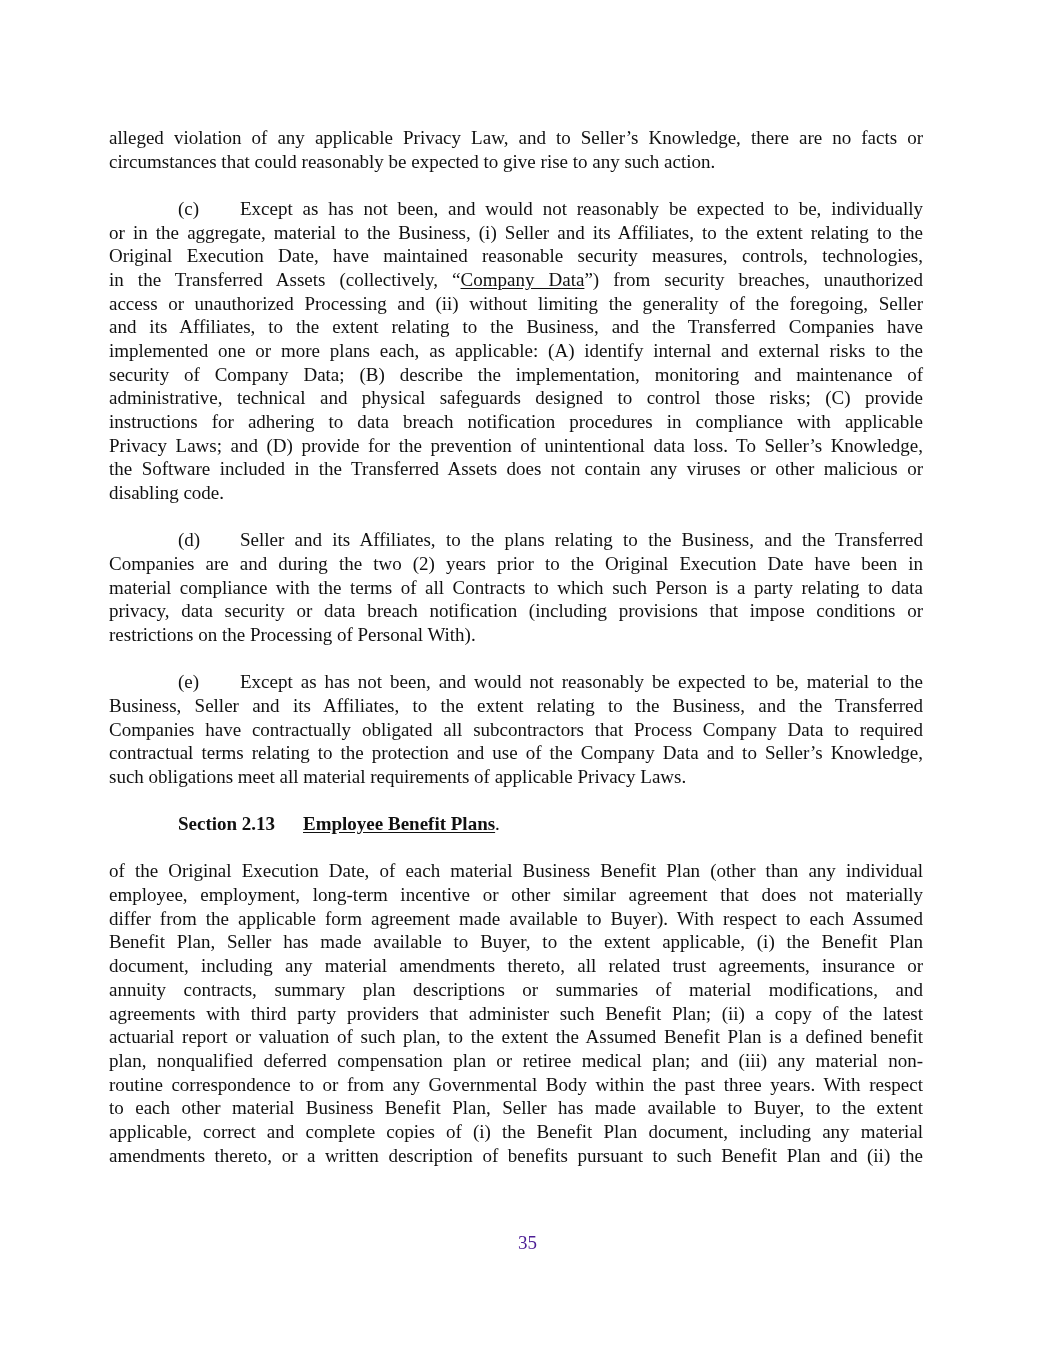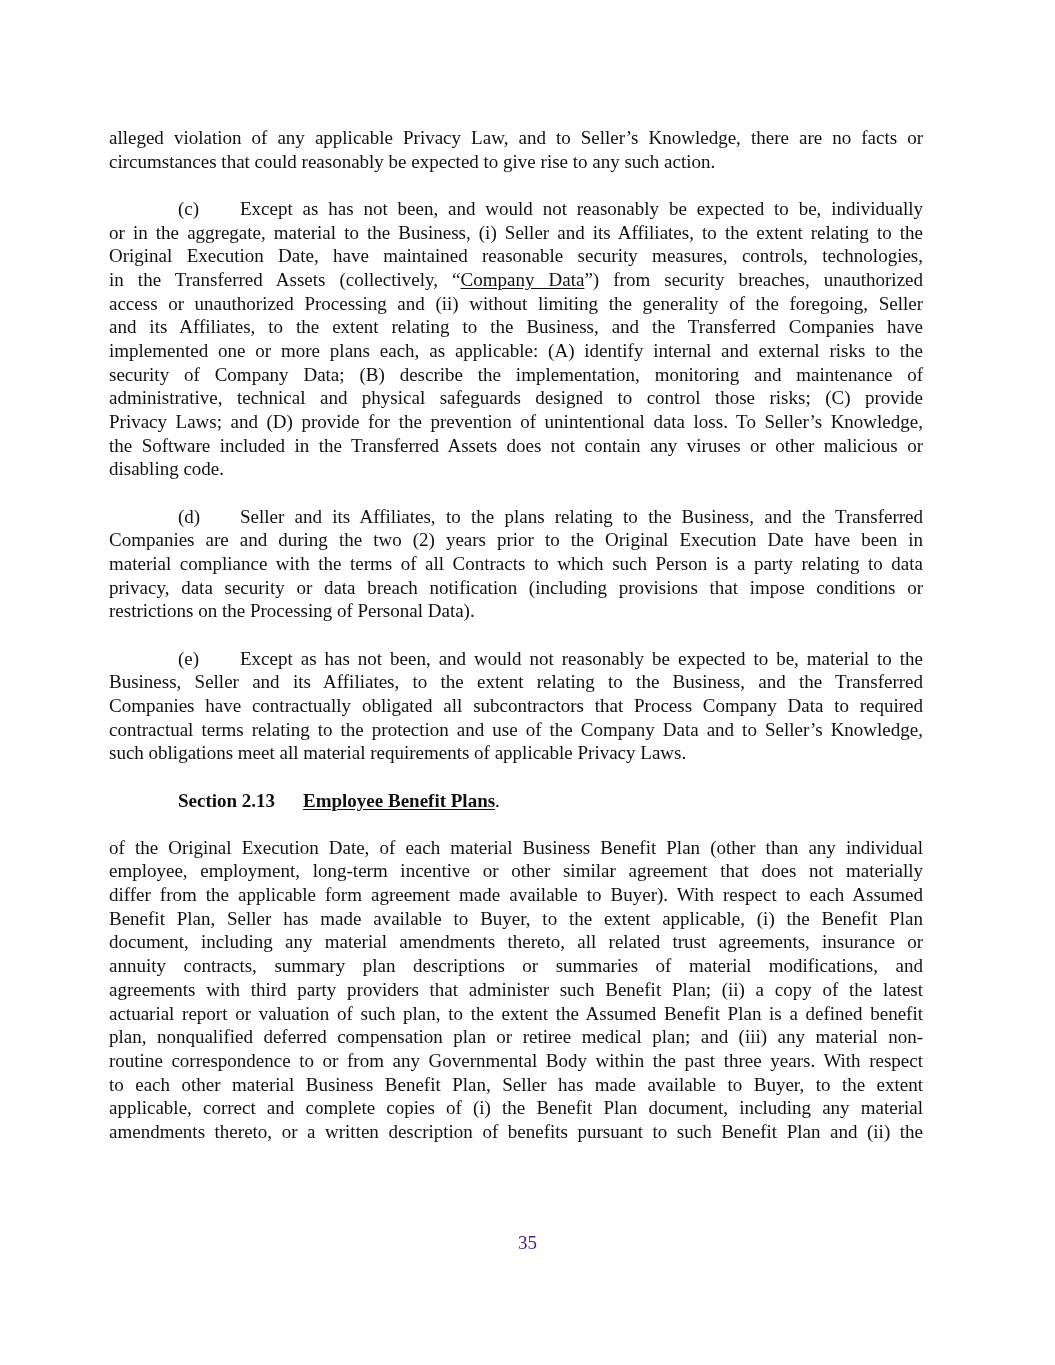--- a/index.html
+++ b/index.html
@@ -40,33 +40,34 @@
   <div>
     <span class="line indent"><span class="label">(c)</span><span>Except as has not been, and would not reasonably be expected to be, individually</span></span>
     <span class="line">or in the aggregate, material to the Business, (i) Seller and its Affiliates, to the extent relating to the</span>
     <span class="line">Original Execution Date, have maintained reasonable security measures, controls, technologies,</span>
     <span class="line"><span>in the Transferred Assets (collectively, “</span><span class="u">Company Data</span><span>”) from security breaches, unauthorized</span></span>
     <span class="line">access or unauthorized Processing and (ii) without limiting the generality of the foregoing, Seller</span>
     <span class="line">and its Affiliates, to the extent relating to the Business, and the Transferred Companies have</span>
     <span class="line">implemented one or more plans each, as applicable: (A) identify internal and external risks to the</span>
     <span class="line">security of Company Data; (B) describe the implementation, monitoring and maintenance of</span>
     <span class="line">administrative, technical and physical safeguards designed to control those risks; (C) provide</span>
+    <span class="line">instructions for adhering to data breach notification procedures in compliance with applicable</span>
     <span class="line">Privacy Laws; and (D) provide for the prevention of unintentional data loss. To Seller’s Knowledge,</span>
     <span class="line">the Software included in the Transferred Assets does not contain any viruses or other malicious or</span>
     <span class="line last">disabling code.</span>
   </div>
 
   <div class="gap"></div>
 
   <div>
     <span class="line indent"><span class="label">(d)</span><span>Seller and its Affiliates, to the plans relating to the Business, and the Transferred</span></span>
     <span class="line">Companies are and during the two (2) years prior to the Original Execution Date have been in</span>
     <span class="line">material compliance with the terms of all Contracts to which such Person is a party relating to data</span>
     <span class="line">privacy, data security or data breach notification (including provisions that impose conditions or</span>
-    <span class="line last">restrictions on the Processing of Personal Data).</span>
+    <span class="line last">restrictions on the Processing of Personal With).</span>
   </div>
 
   <div class="gap"></div>
 
   <div>
     <span class="line indent"><span class="label">(e)</span><span>Except as has not been, and would not reasonably be expected to be, material to the</span></span>
     <span class="line">Business, Seller and its Affiliates, to the extent relating to the Business, and the Transferred</span>
     <span class="line">Companies have contractually obligated all subcontractors that Process Company Data to required</span>
     <span class="line">contractual terms relating to the protection and use of the Company Data and to Seller’s Knowledge,</span>
     <span class="line last">such obligations meet all material requirements of applicable Privacy Laws.</span>

